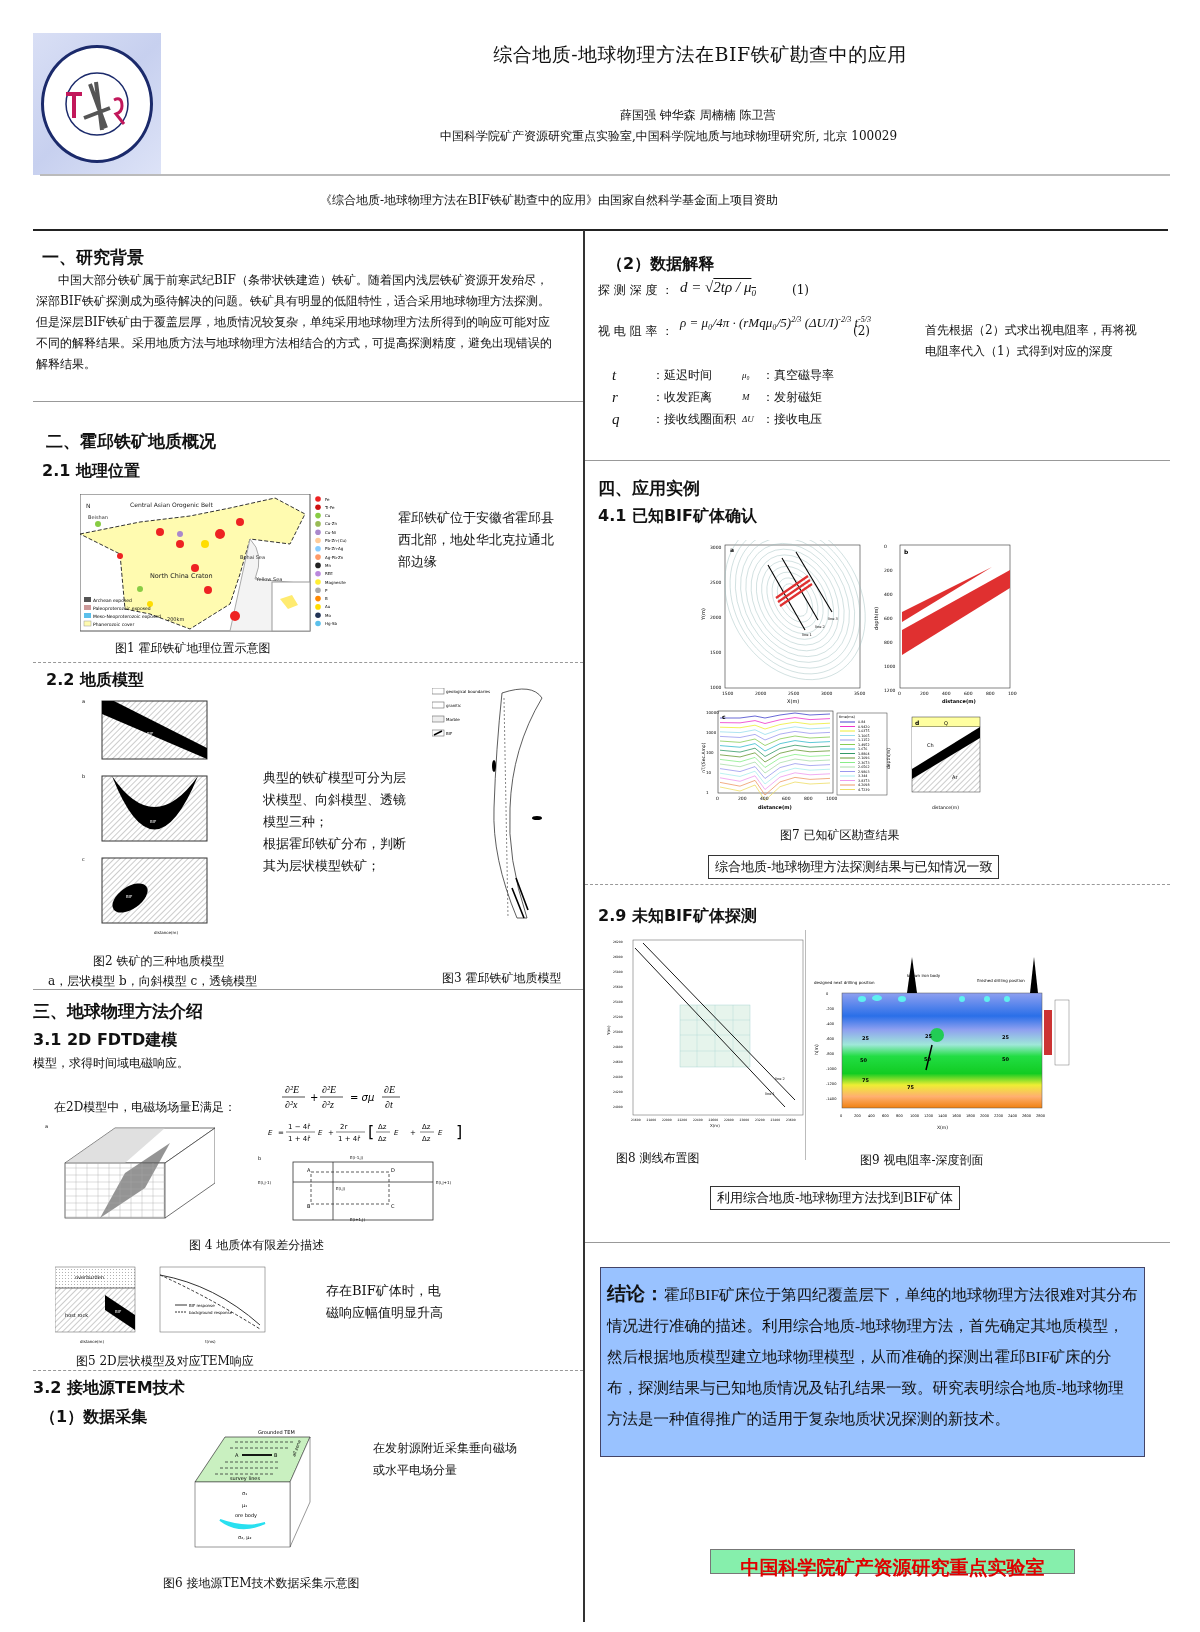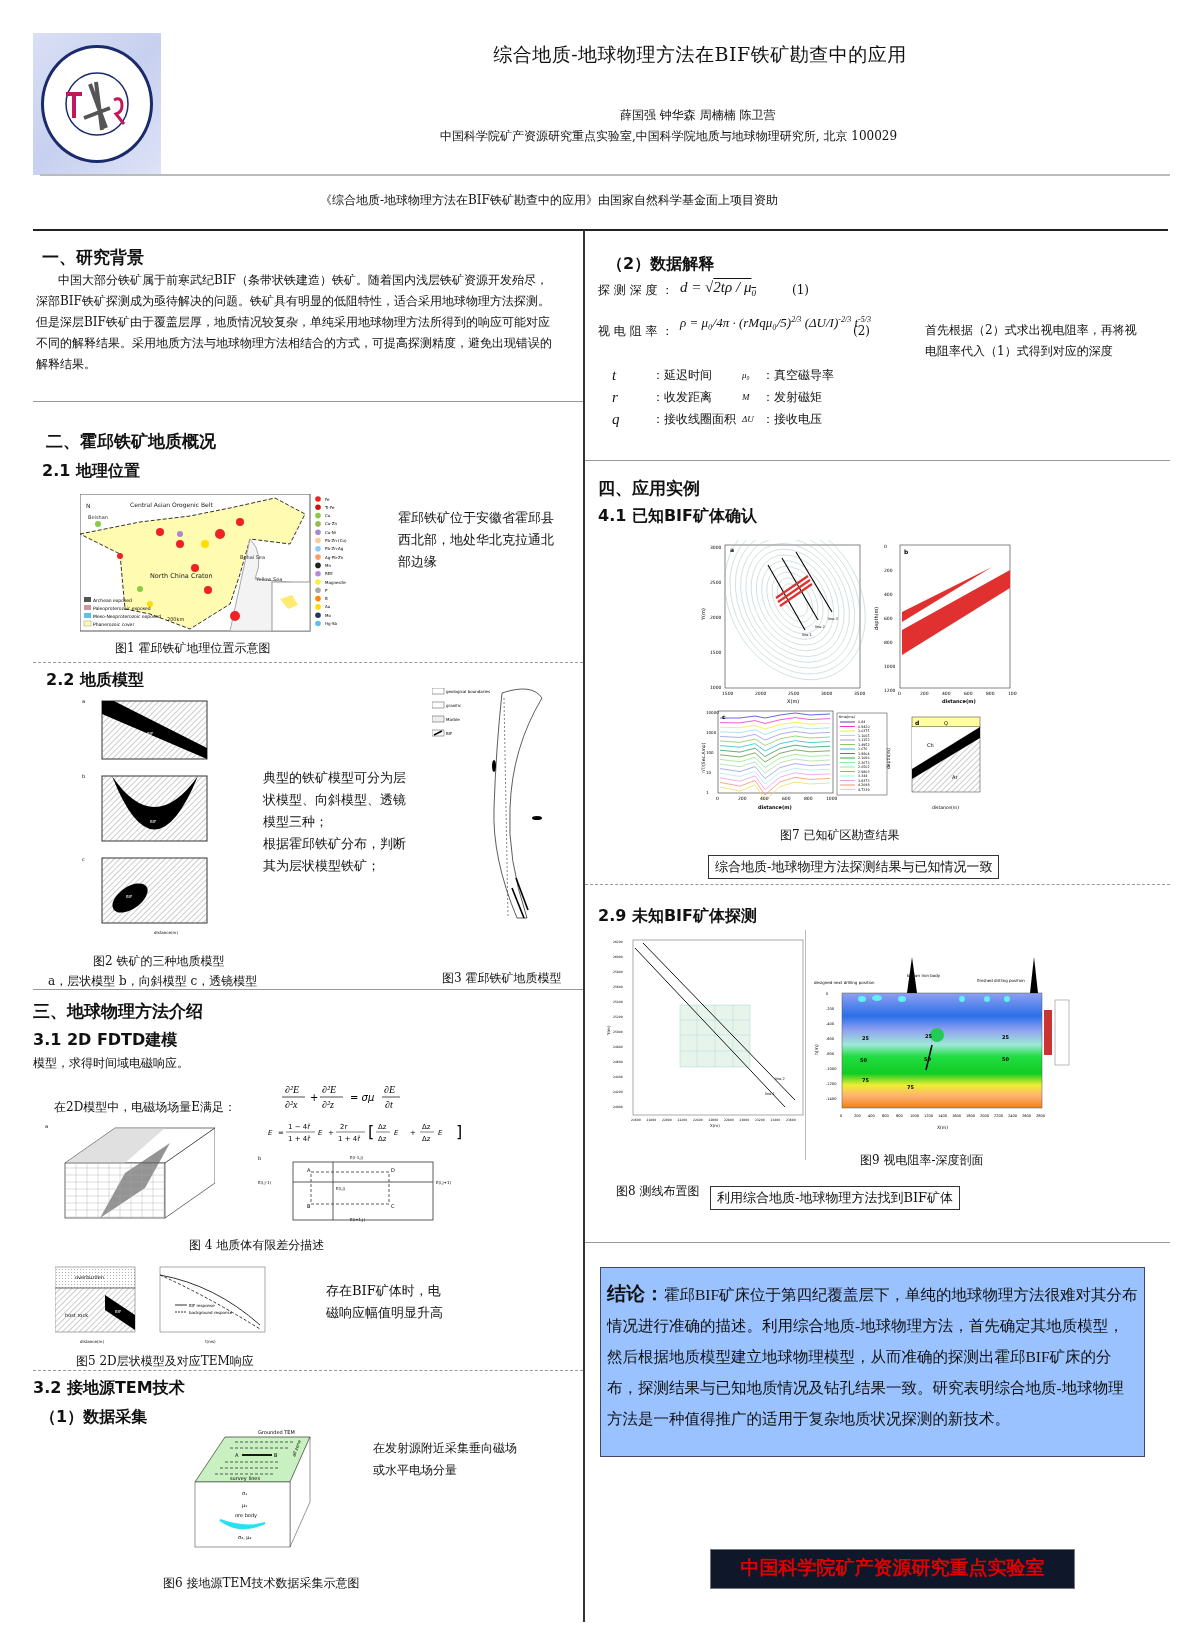--- a/index.html
+++ b/index.html
@@ -17,21 +17,21 @@
   .vline { left: 583px; top: 230px; width: 2px; height: 1392px; background: #333; }
   .h1 { font-weight: bold; font-size: 17px; font-family: "DejaVu Sans", "Liberation Sans", sans-serif; }
   .h2 { font-weight: bold; font-size: 16px; font-family: "DejaVu Sans", "Liberation Sans", sans-serif; }
   .p { font-size: 12px; line-height: 21px; }
   .cap { font-size: 12px; }
   .dash { height: 1px; border-top: 1px dashed #999; }
   .solid { height: 1px; background: #999; }
   .boxed { border: 1px solid #333; padding: 2px 6px; font-size: 13px; background: #fff; margin-top: 10px; }
   .concl { left: 600px; top: 1267px; width: 545px; height: 190px; background: #99c2ff; border: 1px solid #446; padding: 10px 6px; font-size: 15.5px; line-height: 31px; font-family: "Liberation Serif", "DejaVu Serif", serif; }
   .concl b { font-size: 19px; font-family: "DejaVu Sans", "Liberation Sans", sans-serif; }
-  .lab { left: 710px; top: 1549px; width: 365px; height: 40px; background: #0f172a; border: 1px solid #777; color: #e00000; font-weight: bold; font-size: 19px; text-align: center; line-height: 34px; font-family: "DejaVu Sans", "Liberation Sans", sans-serif; }
+  .lab { left: 710px; top: 1549px; width: 365px; height: 25px; background: #86efac; border: 1px solid #777; color: #e00000; font-weight: bold; font-size: 19px; text-align: center; line-height: 34px; font-family: "DejaVu Sans", "Liberation Sans", sans-serif; }
   svg text { font-family: "DejaVu Sans", "Liberation Sans", sans-serif; }
   .eq { font-family: "Liberation Serif", "DejaVu Serif", serif; font-style: italic; }
 </style>
 </head>
 <body>
 
 <div class="abs logo">
   <div class="abs logo-ring">
     <svg width="106" height="112" viewBox="0 0 106 112">
       <circle cx="53" cy="56" r="31" fill="none" stroke="#1b2a6b" stroke-width="1.5"></circle>
@@ -654,21 +654,21 @@
       <text x="14" y="40" font-size="3.6">0</text>
       <text x="14" y="55" font-size="3.6">-200</text>
       <text x="14" y="70" font-size="3.6">-400</text>
       <text x="14" y="85" font-size="3.6">-600</text>
       <text x="14" y="100" font-size="3.6">-800</text>
       <text x="14" y="115" font-size="3.6">-1000</text>
       <text x="14" y="130" font-size="3.6">-1200</text>
       <text x="14" y="145" font-size="3.6">-1400</text>
     </g>
 </svg>
-<div class="abs cap" style="left:616px;top:1150px;margin-top:33px;">图8 测线布置图</div>
+<div class="abs cap" style="left:616px;top:1150px;">图8 测线布置图</div>
 <div class="abs cap" style="left:860px;top:1152px;">图9 视电阻率-深度剖面</div>
 <div class="abs boxed" style="left:710px;top:1176px;">利用综合地质-地球物理方法找到BIF矿体</div>
 <div class="abs solid" style="left:585px;top:1242px;width:585px;"></div>
 
 <div class="abs concl">
   <b>结论：</b><span>霍邱BIF矿床位于第四纪覆盖层下，单纯的地球物理方法很难对其分布情况进行准确的描述。利用综合地质-地球物理方法，首先确定其地质模型，然后根据地质模型建立地球物理模型，从而准确的探测出霍邱BIF矿床的分布，探测结果与已知地质情况及钻孔结果一致。研究表明综合地质-地球物理方法是一种值得推广的适用于复杂地质状况探测的新技术。</span>
 </div>
 
 <div class="abs lab">中国科学院矿产资源研究重点实验室</div>
 

